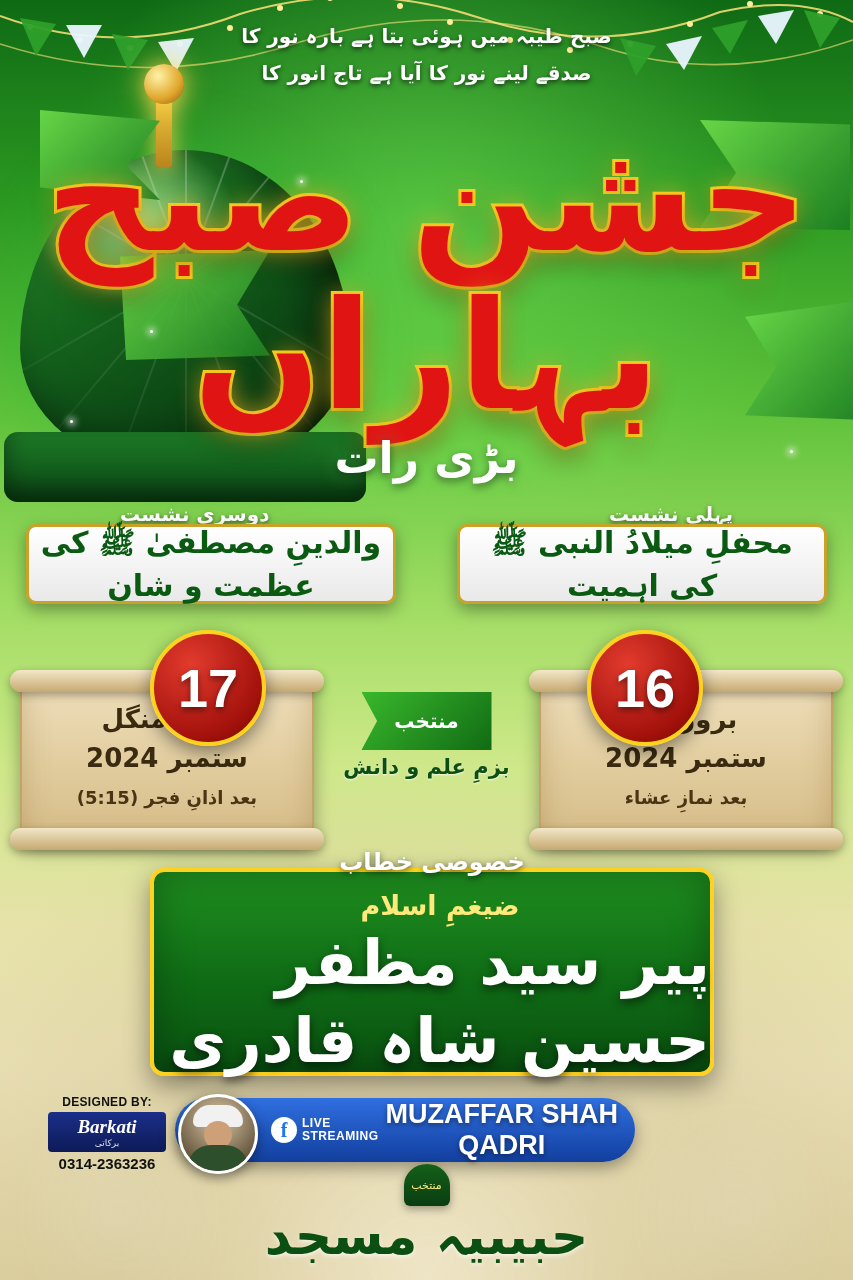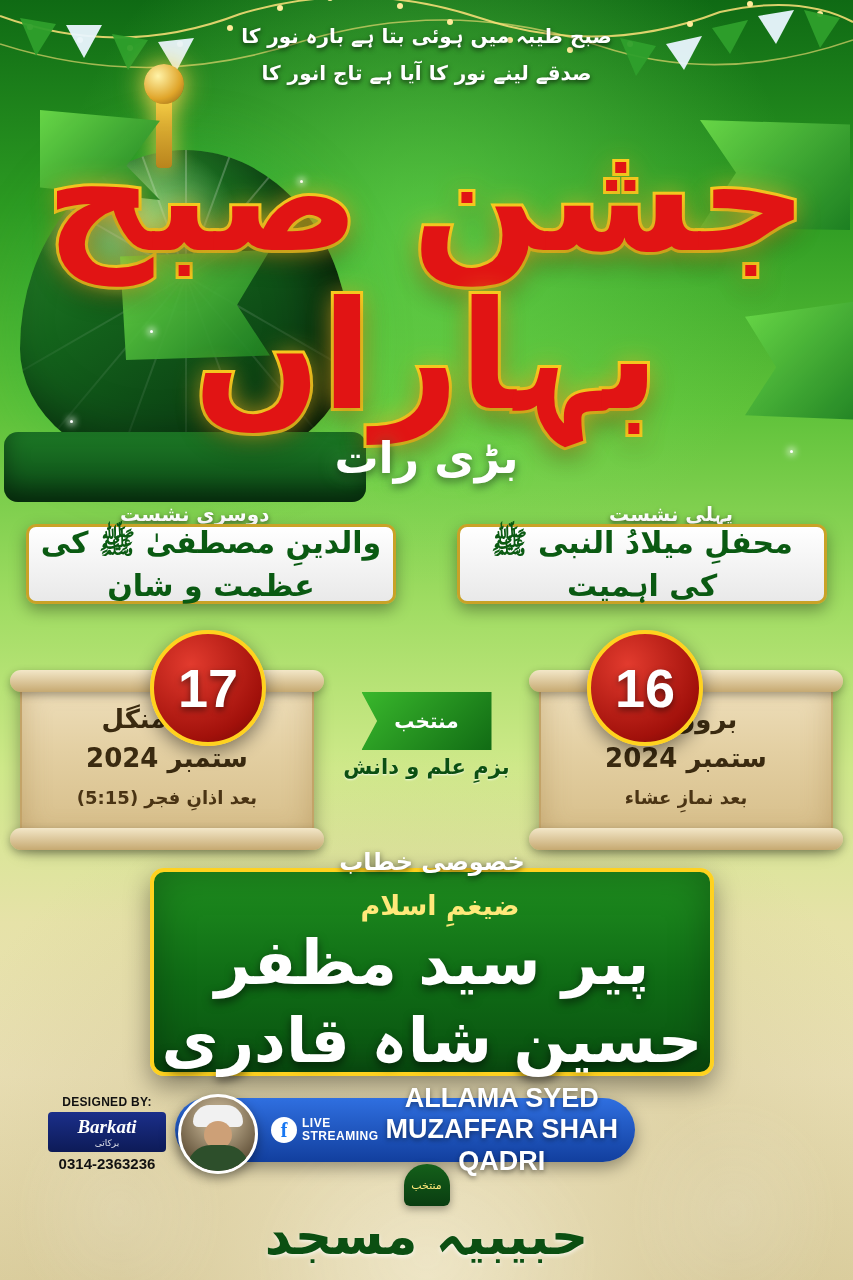--- a/index.html
+++ b/index.html
@@ -172,21 +172,21 @@
   }
   .speaker-label{
     position:absolute;left:0;right:0;top:-24px;text-align:center;
     color:#ffffff;font-size:24px;font-weight:bold;text-shadow:0 2px 6px rgba(0,0,0,.6);
   }
   .speaker-pre{
     position:absolute;left:16px;right:0;top:18px;text-align:center;
     color:#ffe97a;font-size:27px;font-weight:bold;
   }
   .speaker-name{
-    position:absolute;left:0;right:0;top:52px;text-align:center;
+    position:absolute;left:0;right:0;top:52px;text-align:right;
     color:#ffffff;font-size:62px;font-weight:bold;line-height:1.25;
     text-shadow:0 4px 10px rgba(0,0,0,.55);
   }
 
   
   .designed{
     position:absolute;left:48px;top:1095px;width:118px;text-align:center;
   }
   .designed .dtitle{font-size:12px;font-weight:bold;color:#111;letter-spacing:.3px;}
   .designed .dcard{
@@ -373,21 +373,20 @@
 
   <div class="livebar">
     <div class="fb-badge">
       <div class="fb-circle">f</div>
       <div class="live-text">
         <div>LIVE</div>
         <div>STREAMING</div>
       </div>
     </div>
     <div class="live-name">
-      <div>ALLAMA SYED</div>
       <div>MUZAFFAR SHAH QADRI</div>
     </div>
   </div>
   <div class="speaker-photo">
     <div class="photo-turban"></div>
     <div class="photo-face"></div>
     <div class="photo-body"></div>
   </div>
 
   <div class="footer">

